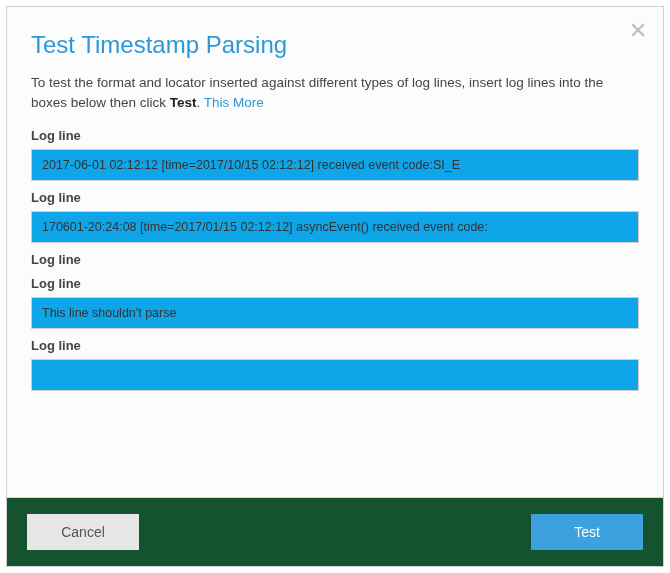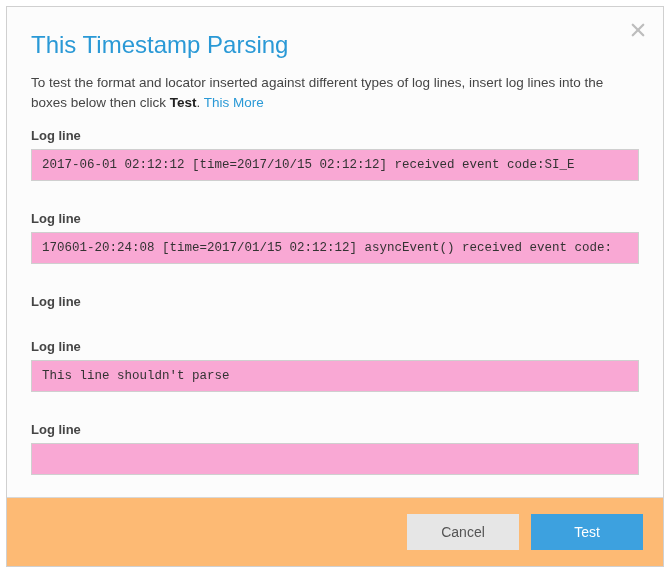--- a/index.html
+++ b/index.html
@@ -47,52 +47,52 @@
     .description b {
       font-weight: 700;
       color: #222;
     }
     .learn-more {
       color: #2a99d6;
       text-decoration: none;
       cursor: pointer;
     }
     .field-group {
-      margin-bottom: 30px;
+      margin-bottom: 9px;
     }
     .field-label {
       font-size: 13px;
       font-weight: 600;
       color: #454545;
       margin-bottom: 6px;
       display: block;
     }
     .field-input {
       width: 100%;
       height: 32px;
       border: 1px solid #cfcfcf;
-      background: #f9a8d4;
+      background: #0ea5e9;
       padding: 6px 10px;
-      font-family: Liberation Mono, monospace;
+      font-family: Liberation Sans, sans-serif;
       font-size: 12.5px;
       color: #333;
       white-space: nowrap;
       overflow: hidden;
     }
     .footer {
       position: absolute;
       left: 0;
       right: 0;
       bottom: 0;
       border-top: 1px solid #d8d8d8;
       padding: 16px 20px;
       display: flex;
-      justify-content: flex-end;
+      justify-content: space-between;
       gap: 12px;
-      background: #fdba74;
+      background: #14532d;
     }
     .btn {
       height: 36px;
       min-width: 112px;
       border: none;
       font-size: 14px;
       cursor: pointer;
       padding: 0 18px;
     }
     .btn-cancel {
@@ -110,21 +110,21 @@
 <div class="modal-border">
 
   <div class="close-icon">
     <svg viewBox="0 0 24 24" fill="none" stroke="currentColor" stroke-width="3" stroke-linecap="round">
       <line x1="5" y1="5" x2="19" y2="19"></line>
       <line x1="19" y1="5" x2="5" y2="19"></line>
     </svg>
   </div>
 
   <div class="content">
-    <h1 class="title">This Timestamp Parsing</h1>
+    <h1 class="title">Test Timestamp Parsing</h1>
 
     <p class="description">
       <span>To test the format and locator inserted against different types of log lines, insert log lines into the boxes below then click </span><b>Test</b><span>. </span><a class="learn-more">This More</a>
     </p>
 
     <div class="field-group">
       <label class="field-label">Log line</label>
       <input type="text" class="field-input" value="2017-06-01 02:12:12 [time=2017/10/15 02:12:12] received event code:SI_E" style="">
     </div>
 

